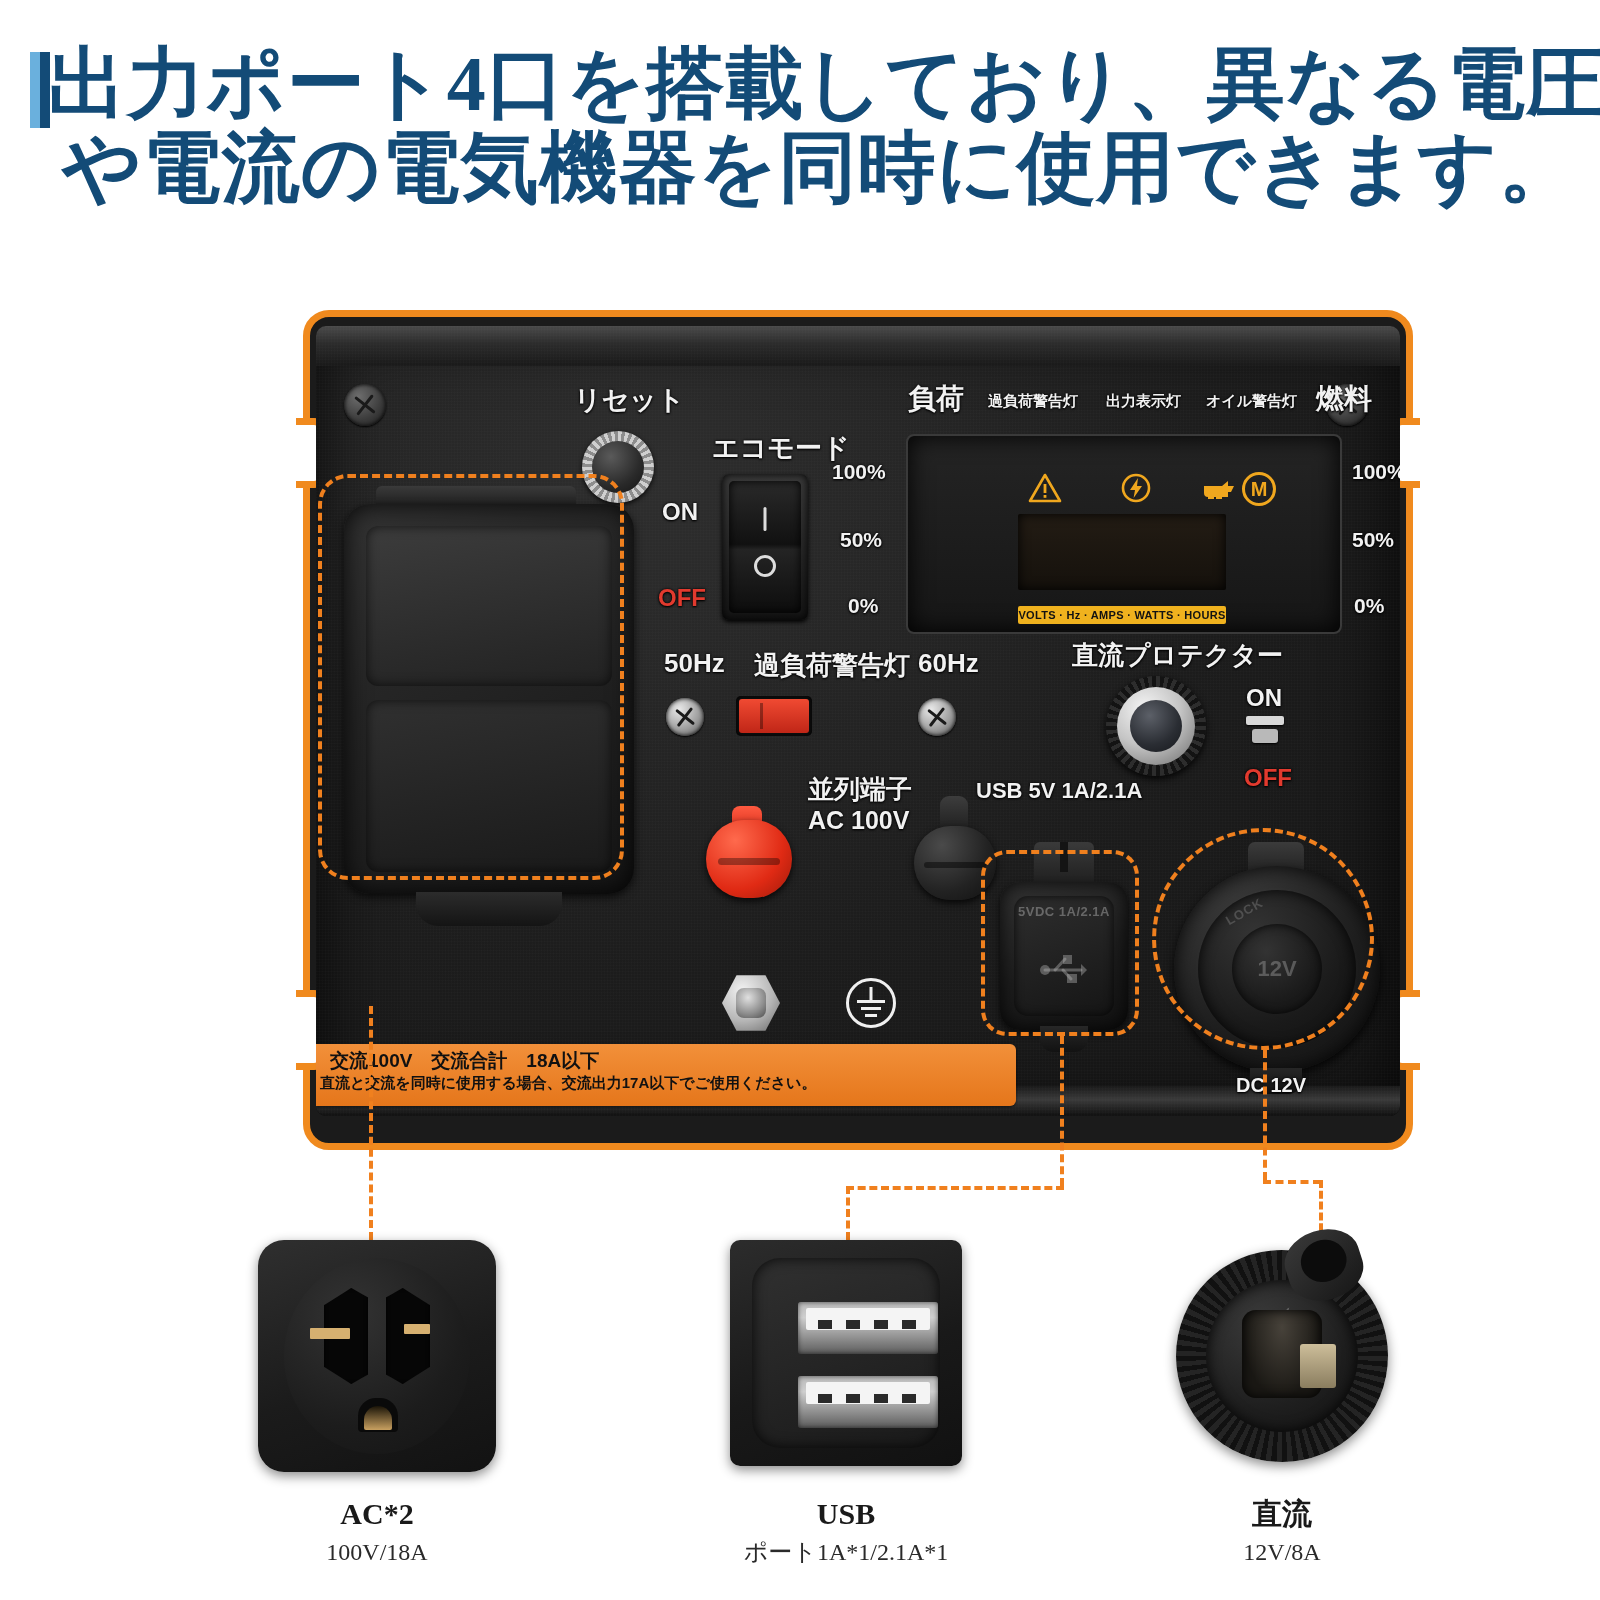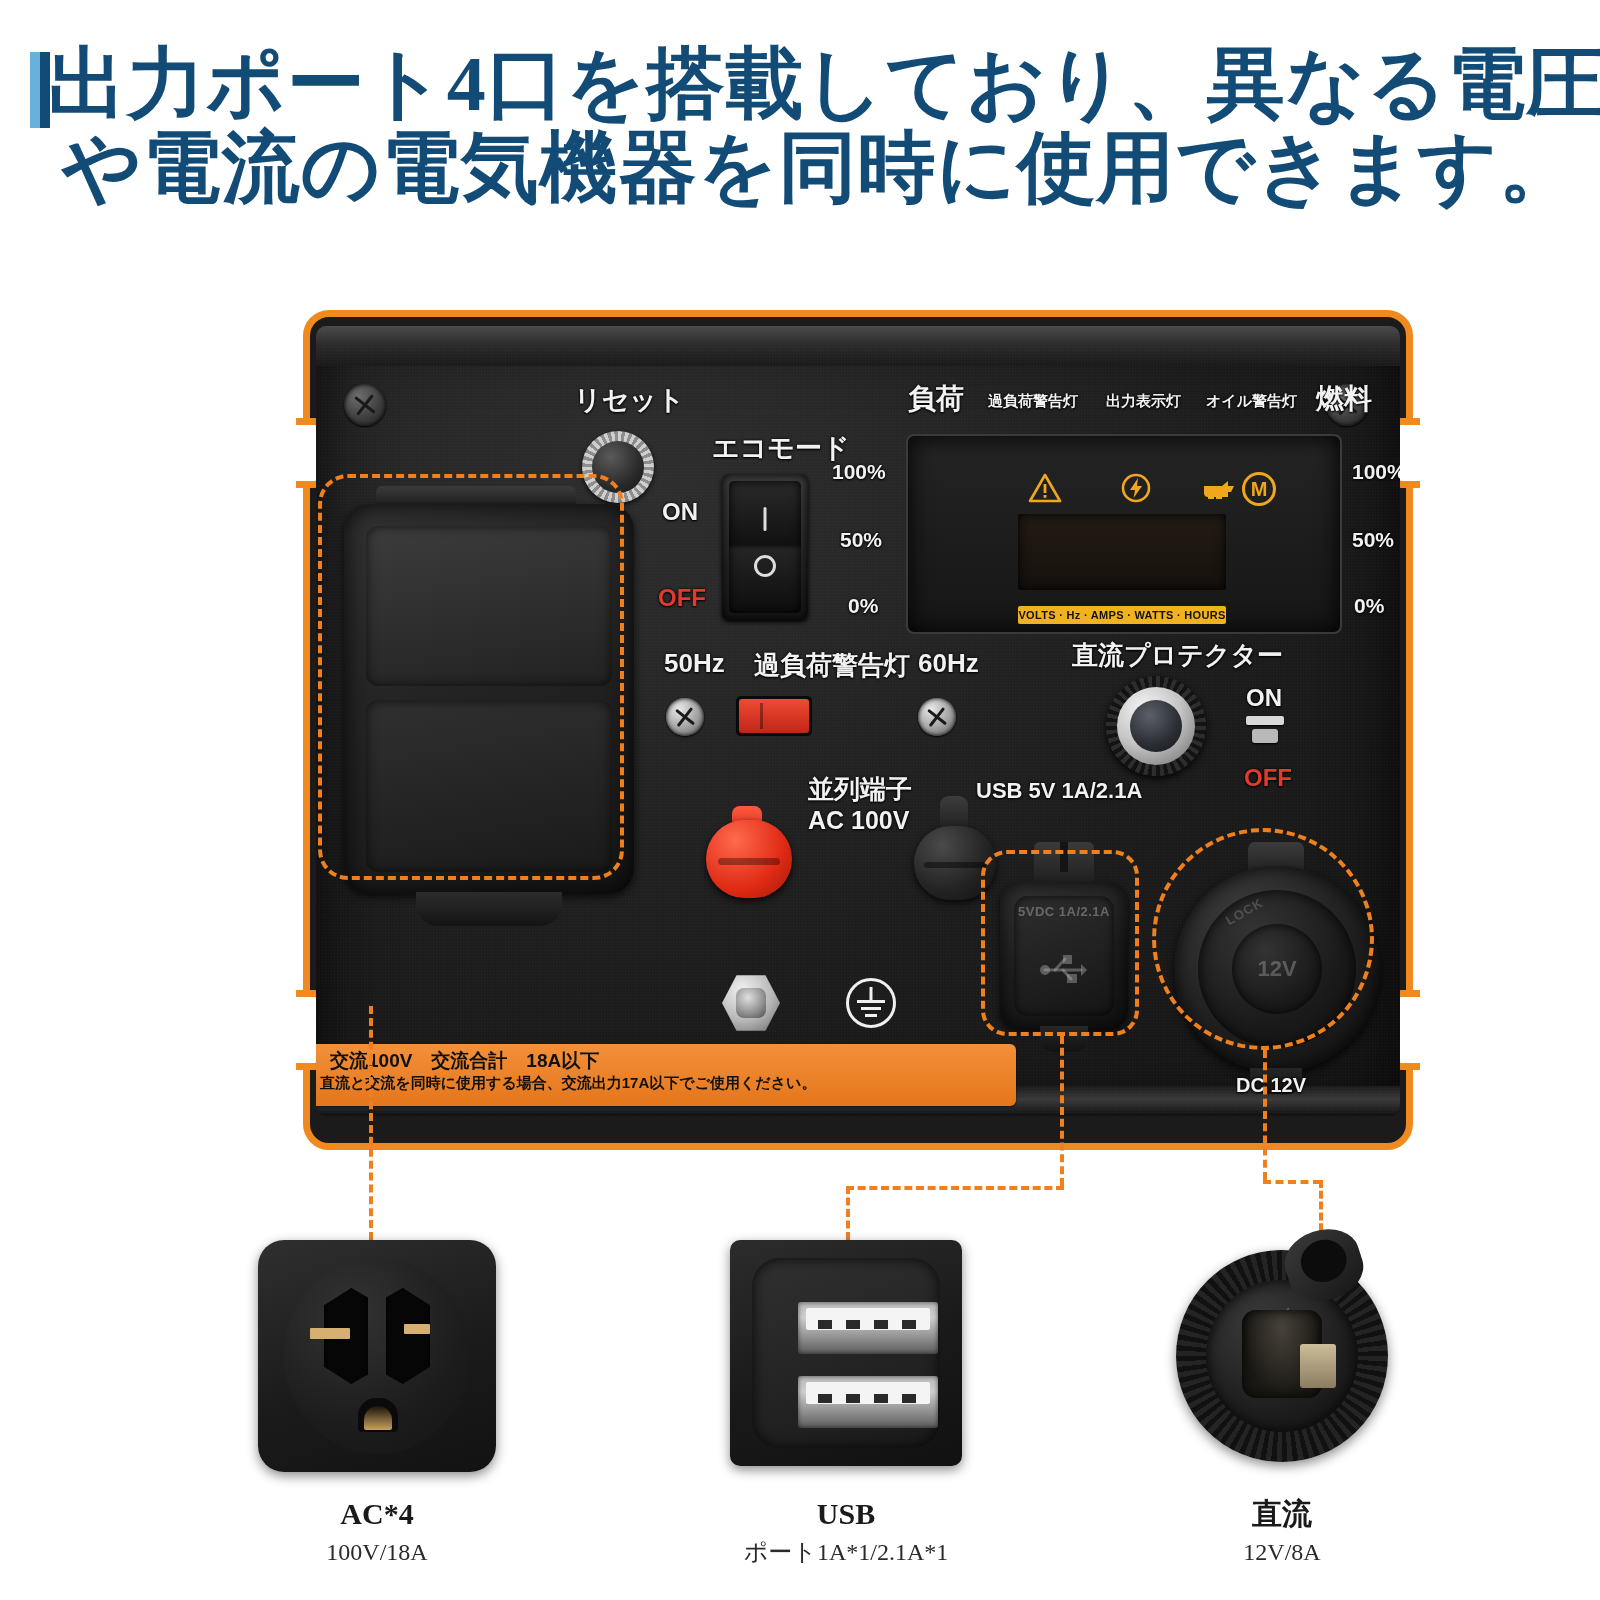--- a/index.html
+++ b/index.html
@@ -681,21 +681,21 @@
     <div class="round"></div>
     <div class="ac-slot ac-sl-l"></div>
     <div class="ac-slot ac-sl-r"></div>
     <div class="ac-pin ac-pin-l"></div>
     <div class="ac-pin ac-pin-r"></div>
     <div class="ac-gnd">
       <div class="ac-gnd-in"></div>
     </div>
   </div>
   <div class="prod-cap" style="left:189px;top:1494px;">
-    <div class="t">AC*4</div>
+    <div class="t">AC*2</div>
     <div class="s">100V/18A</div>
   </div>
 
   <div class="usb-photo">
     <div class="bezel">
       <div class="usb-port p1">
         <div class="white">
           <i style="left:12px;"></i>
           <i style="left:40px;"></i>
           <i style="left:68px;"></i>

